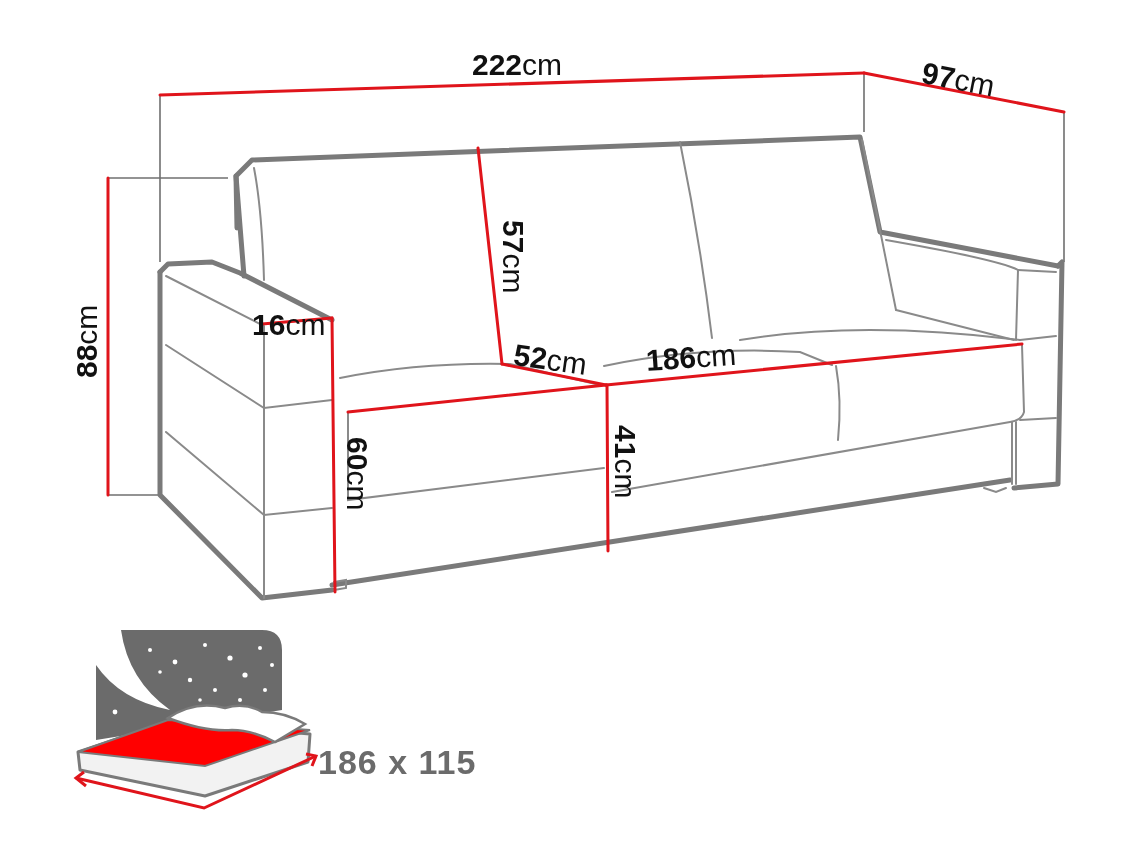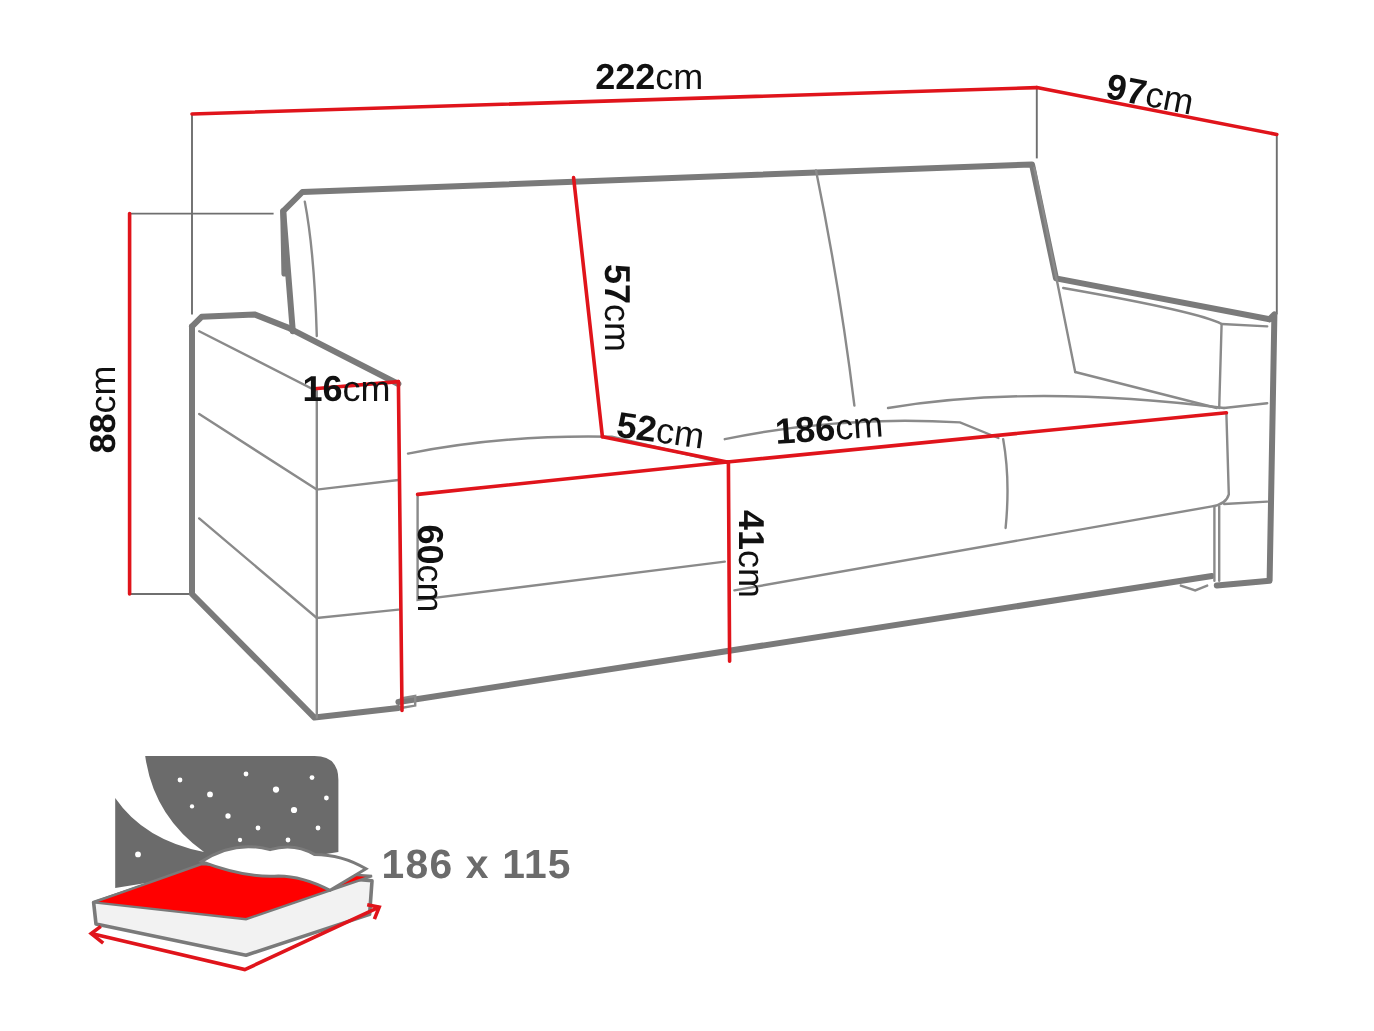--- a/index.html
+++ b/index.html
@@ -6,21 +6,21 @@
     body { width: 1145px; height: 859px; overflow: hidden; position: relative;
            font-family: "Liberation Sans", "DejaVu Sans", sans-serif; }
     #canvas { position: absolute; left: 0; top: 0; width: 1145px; height: 859px; }
     .outline { fill: none; stroke: #7a7a7a; stroke-width: 5; stroke-linejoin: round; stroke-linecap: round; }
     .thin { fill: none; stroke: #8a8a8a; stroke-width: 2; stroke-linecap: round; }
     .guide { fill: none; stroke: #6f6f6f; stroke-width: 1.6; }
     .dim { fill: none; stroke: #e0141b; stroke-width: 3; stroke-linecap: round; }
     .lbl { position: absolute; color: #111; white-space: nowrap; font-size: 30px; line-height: 1; }
     .lbl b { font-weight: 700; }
     .lbl .u { font-weight: 400; }
-    .bed-label { position: absolute; left: 318px; top: 702px; font-size: 34px; color: #6b6b6b;
+    .bed-label { position: absolute; left: 318px; top: 743px; font-size: 34px; color: #6b6b6b;
                  font-weight: 700; letter-spacing: 1px; white-space: nowrap; }
   </style>
 </head>
 <body>
 
 <svg id="canvas" viewBox="0 0 1145 859" xmlns="http://www.w3.org/2000/svg">
 
   <g>
     <line class="guide" x1="160" y1="95" x2="160" y2="262"></line>
     <line class="guide" x1="864" y1="73" x2="864" y2="132"></line>
@@ -110,21 +110,21 @@
     </g>
     <path d="M78,752 L168,722 L310,734 L308,762 L205,796 L80,770 Z" fill="#f2f2f2" stroke="#7a7a7a" stroke-width="3" stroke-linejoin="round"></path>
     <path d="M78,752 L168,720 L310,730 L205,766 Z" fill="#ff0000" stroke="#7a7a7a" stroke-width="2"></path>
     <path d="M168,718 Q195,700 225,708 Q245,702 262,712 Q285,712 305,724 Q285,736 275,742 Q252,730 232,730 Q205,732 168,718 Z" fill="#ffffff" stroke="#7a7a7a" stroke-width="2.5"></path>
     <path d="M76,778 L204,808 L316,756" fill="none" stroke="#e0141b" stroke-width="3"></path>
     <path d="M84,772 L76,778 L86,786" fill="none" stroke="#e0141b" stroke-width="3"></path>
     <path d="M306,754 L316,756 L312,766" fill="none" stroke="#e0141b" stroke-width="3"></path>
   </g>
 </svg>
 
-<div class="lbl" style="left:496px; top:50px;">
+<div class="lbl" style="left:472px; top:50px;">
   <b>222</b><span class="u">cm</span>
 </div>
 
 <div class="lbl" style="left:925px; top:58px; transform: rotate(11deg); transform-origin: left top;">
   <b>97</b><span class="u">cm</span>
 </div>
 
 <div class="lbl" style="left:72px; top:378px; transform: rotate(-90deg); transform-origin: left top;">
   <b>88</b><span class="u">cm</span>
 </div>

